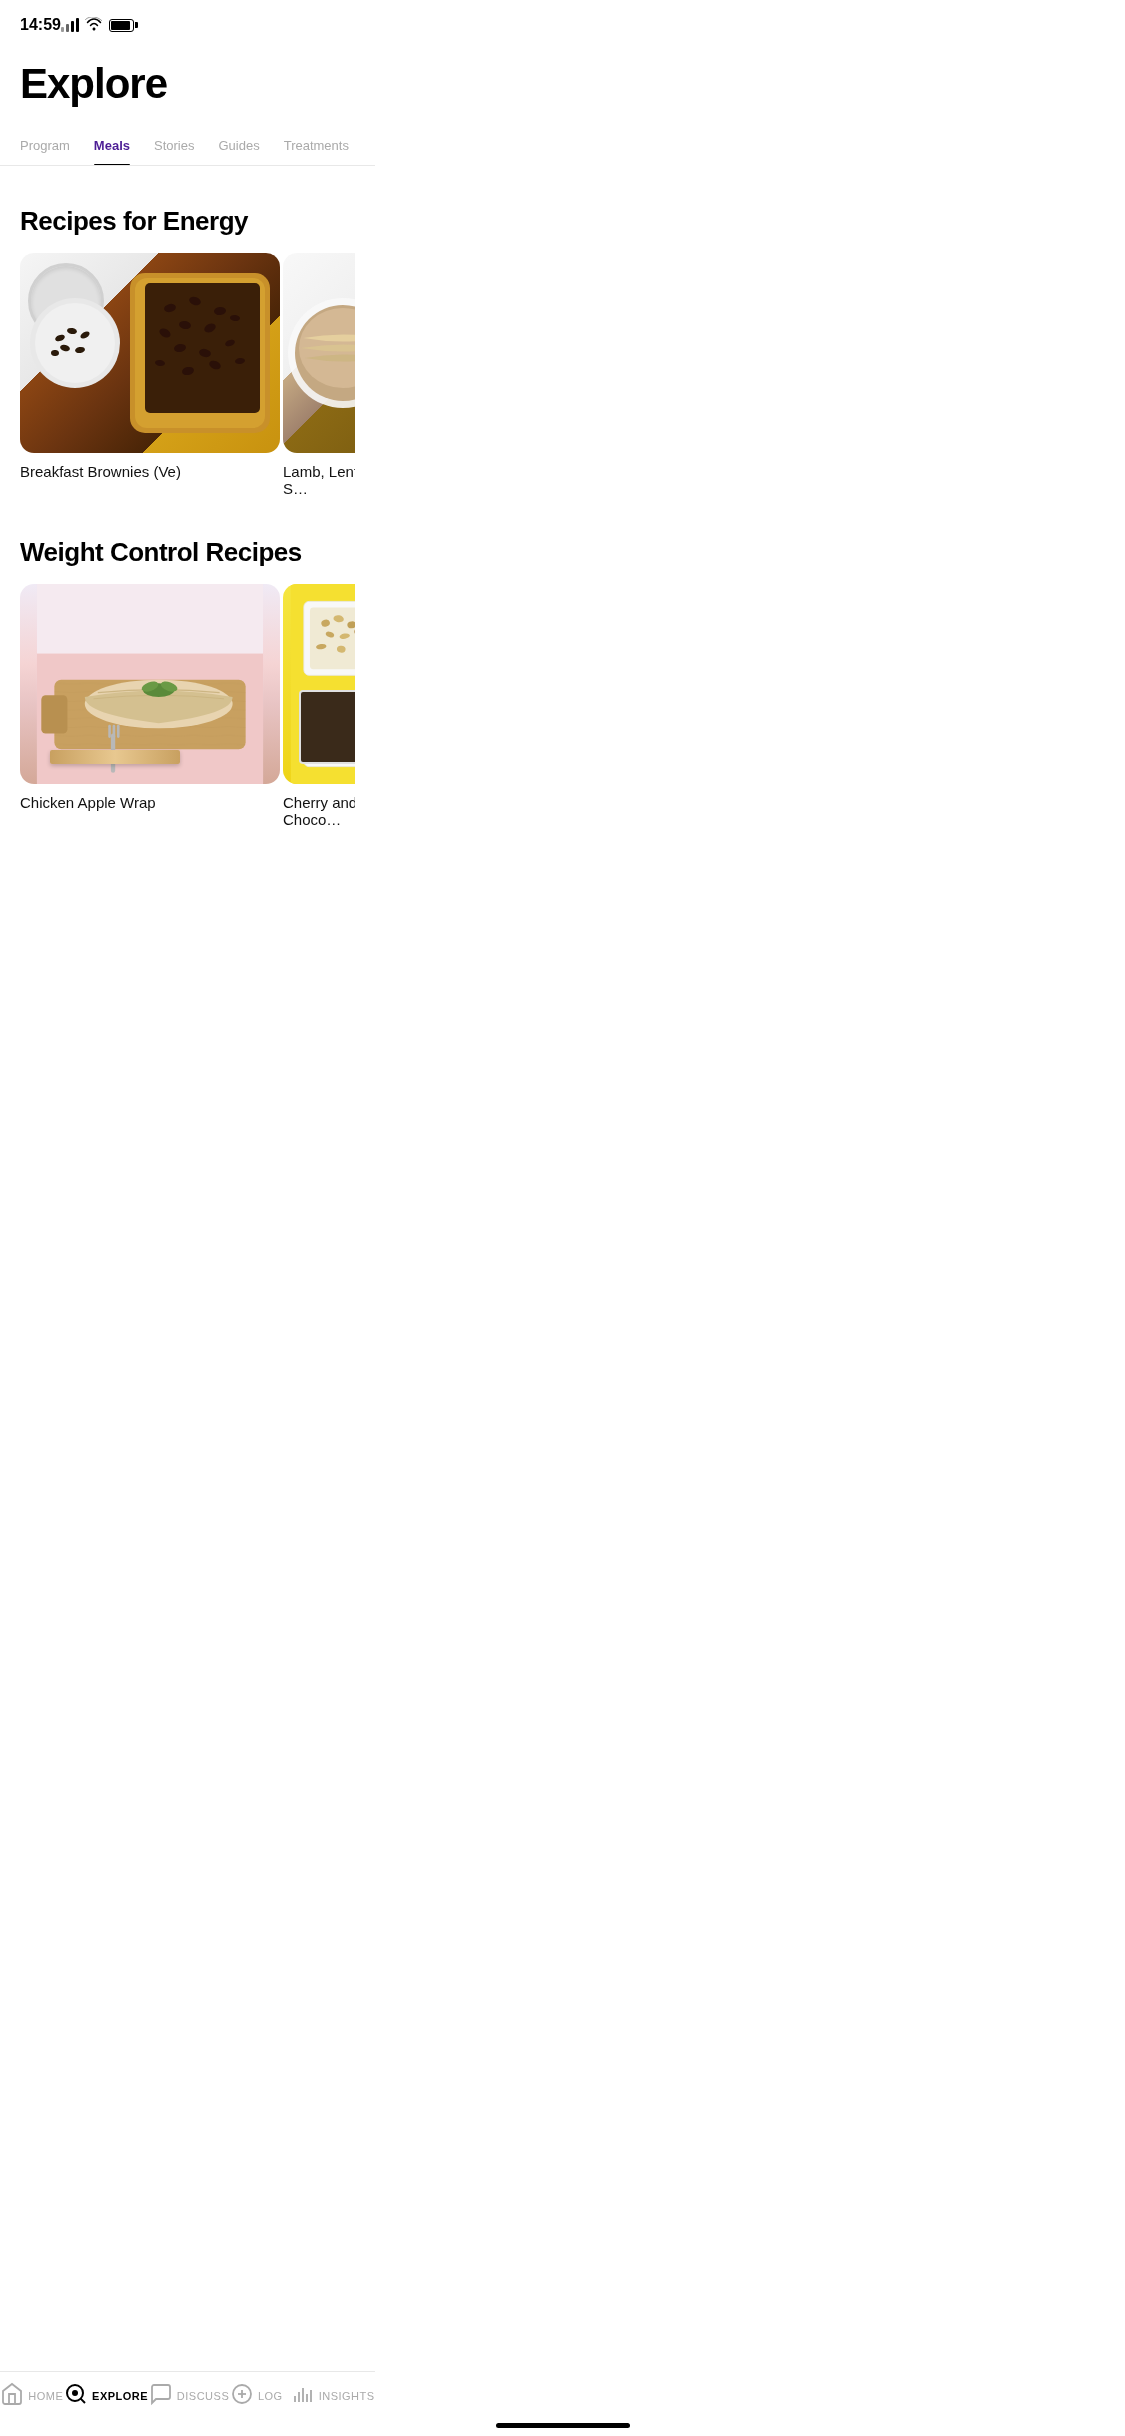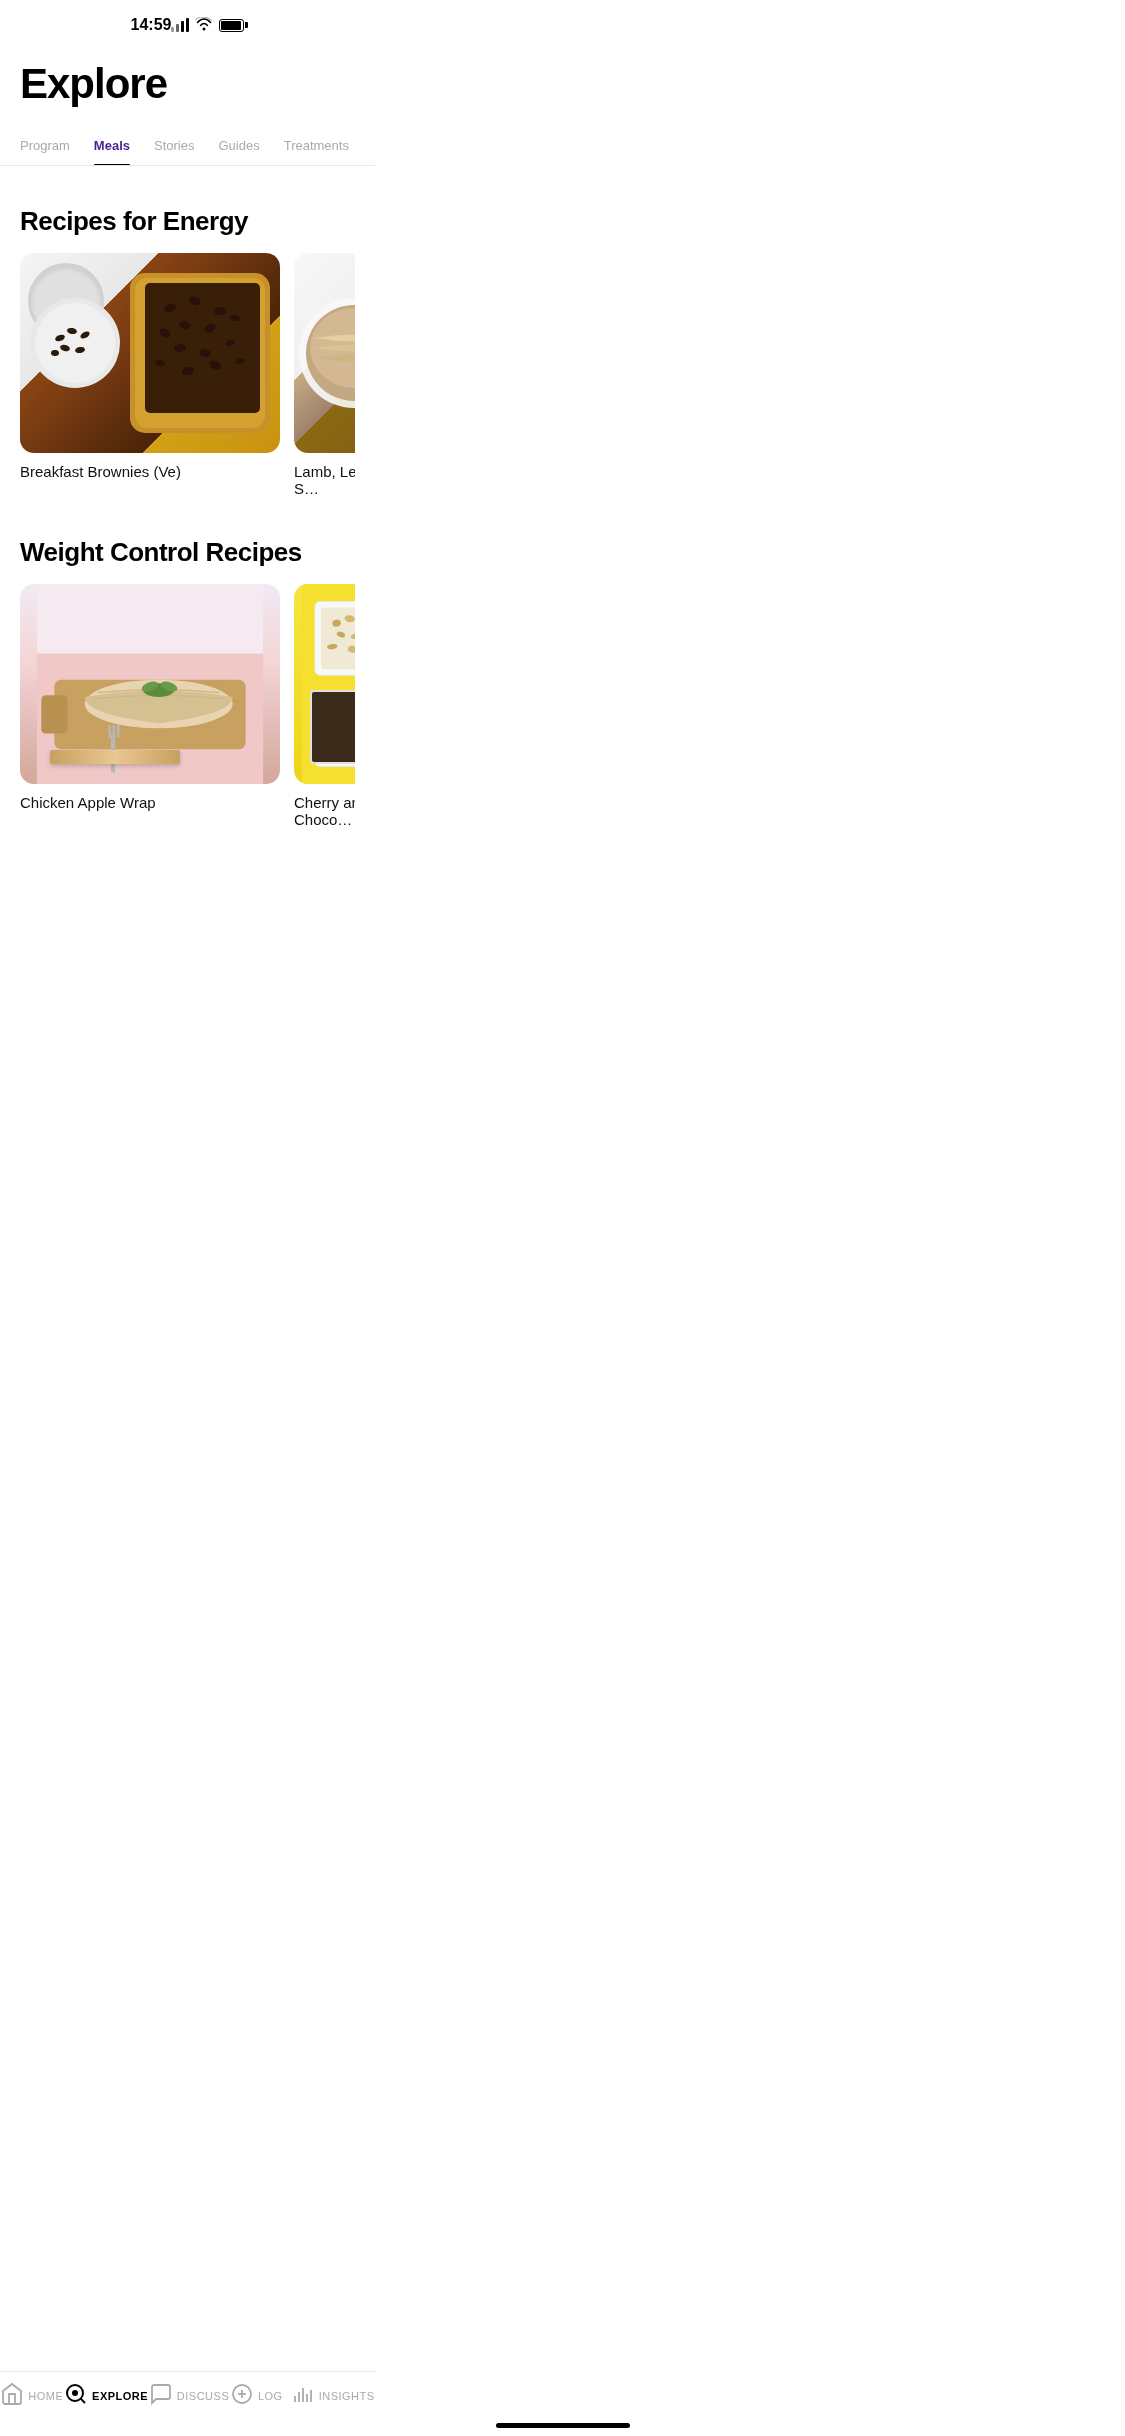--- a/index.html
+++ b/index.html
@@ -10,21 +10,21 @@
       background: #ffffff;
       width: 375px;
       min-height: 812px;
       overflow-x: hidden;
       position: relative;
     }
 
     
     .status-bar {
       display: flex;
-      justify-content: center;
+      justify-content: flex-start;
       align-items: center;
       padding: 14px 20px 8px 20px;
       height: 44px;
     }
     .status-time {
       font-size: 16px;
       font-weight: 600;
       color: #000;
     }
     .status-icons {
@@ -133,21 +133,21 @@
       font-size: 26px;
       font-weight: 800;
       color: #000;
       margin-bottom: 16px;
       letter-spacing: -0.5px;
     }
 
     
     .cards-row {
       display: flex;
-      gap: 14px;
+      gap: 3px;
       overflow-x: hidden;
     }
 
     .recipe-card {
       flex-shrink: 0;
       width: 260px;
       cursor: pointer;
     }
     .recipe-card-image {
       width: 100%;

